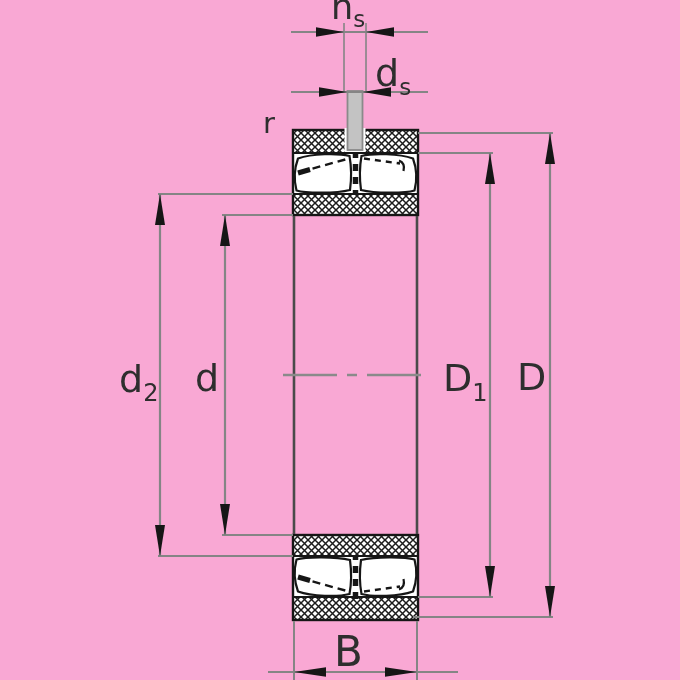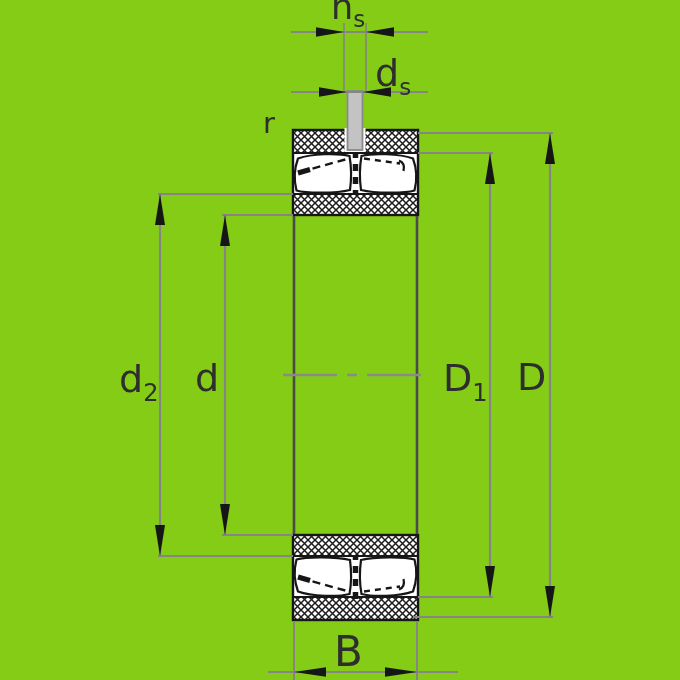--- a/index.html
+++ b/index.html
@@ -8,21 +8,21 @@
     background: #ffffff;
     width: 680px;
     height: 680px;
     overflow: hidden;
     font-family: "DejaVu Sans", "Liberation Sans", sans-serif;
   }
   .stage {
     position: relative;
     width: 680px;
     height: 680px;
-    background: #84cc16;
+    background: #f9a8d4;
   }
   svg { display: block; }
   text {
     fill: #2e2e2e;
     font-family: "DejaVu Sans", "Liberation Sans", sans-serif;
   }
 </style>
 </head>
 <body>
 

